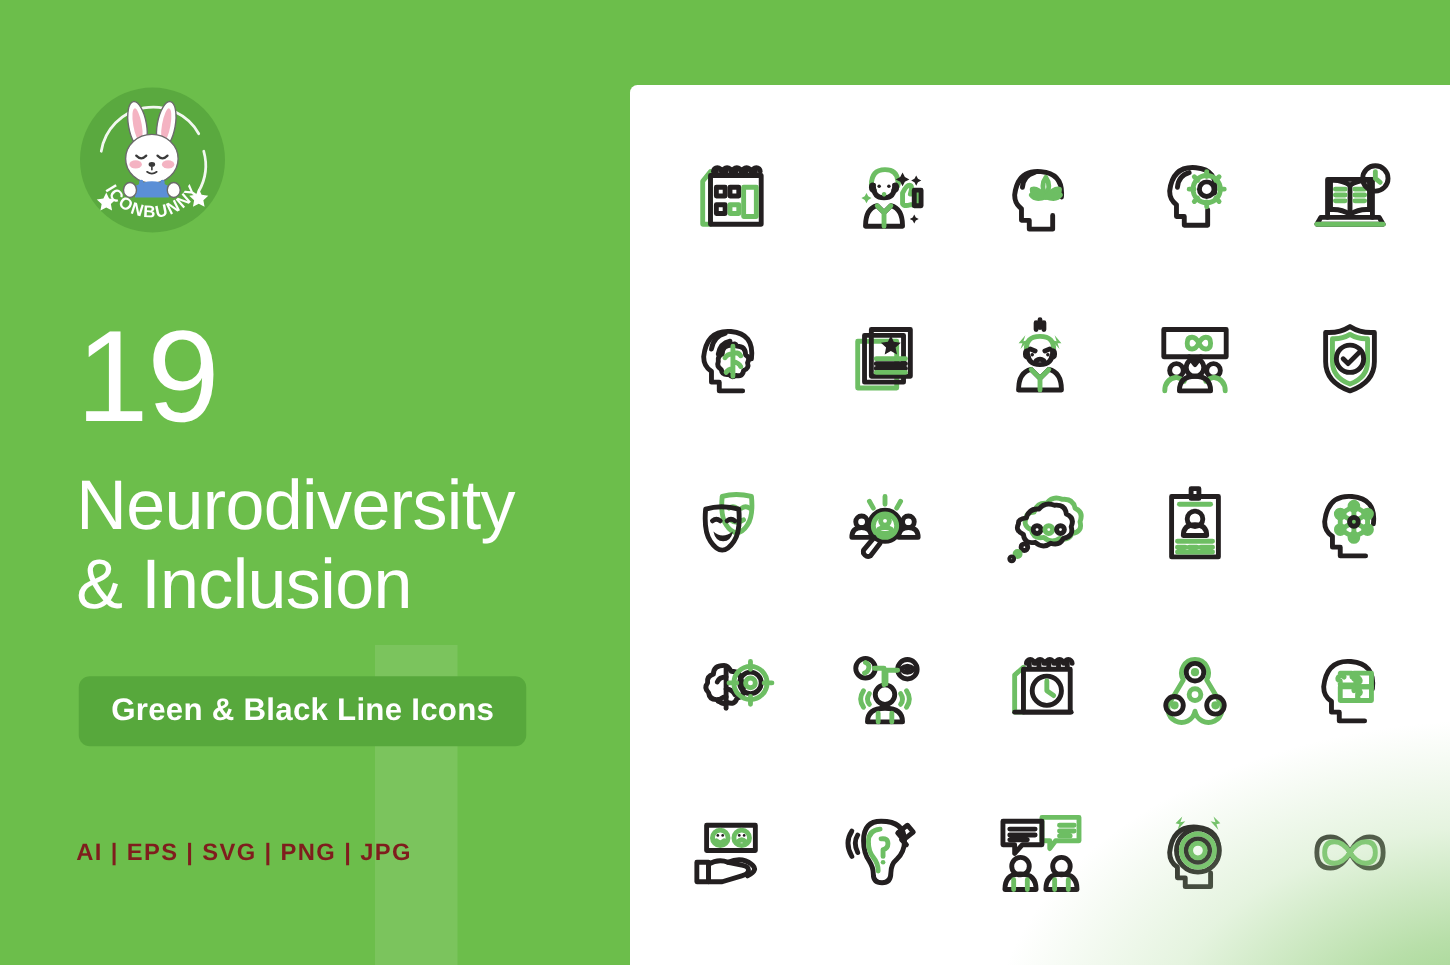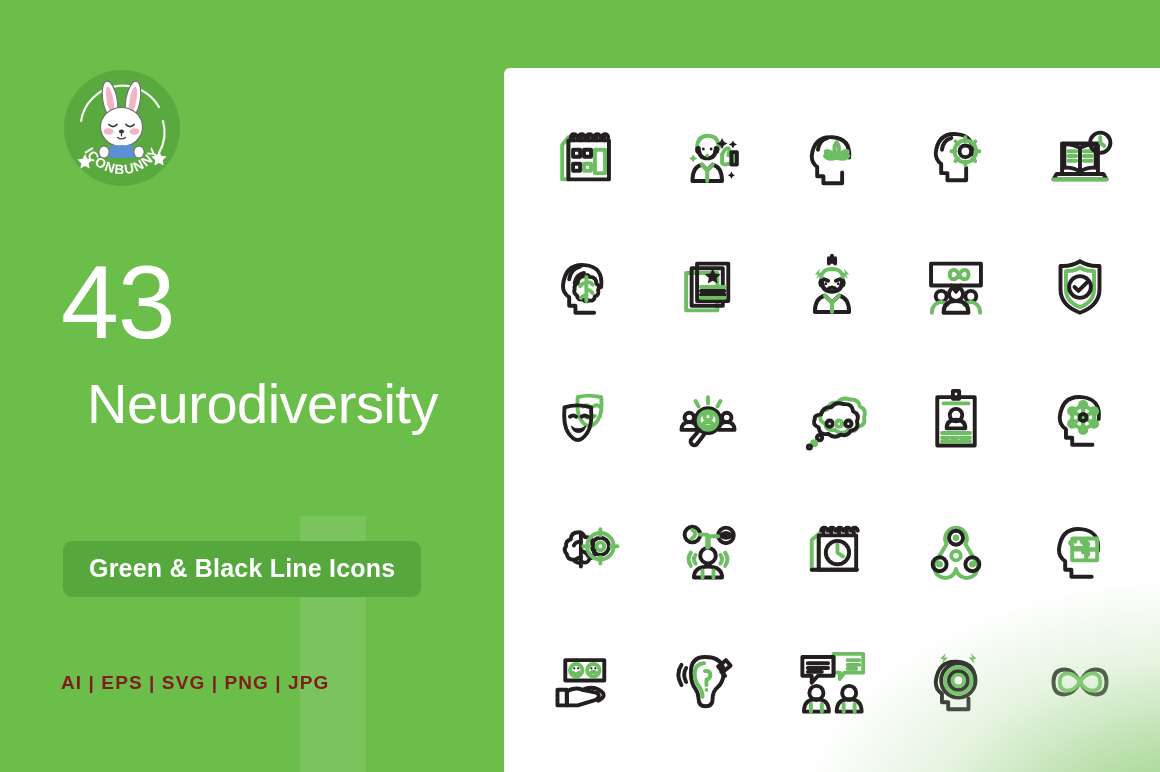--- a/index.html
+++ b/index.html
@@ -21,21 +21,20 @@
 
   .count{
     position:absolute;left:61px;top:253px;
     color:#ffffff;font-size:104px;line-height:98px;font-weight:400;
     letter-spacing:-1px;
   }
   .title{
     position:absolute;left:61px;top:372px;width:430px;
     color:#ffffff;font-size:56px;line-height:63px;font-weight:400;
     letter-spacing:-0.5px;
-    margin-left:26px;
   }
   .badge{
     position:absolute;left:63px;top:541px;
     background:#57a83c;border-radius:9px;
     padding:13px 26px 15px 26px;
     color:#ffffff;font-size:25px;line-height:28px;font-weight:700;
     letter-spacing:.2px;
     white-space:nowrap;
   }
   .formats{
@@ -108,24 +107,25 @@
 
         <defs>
           <path id="arcpath" d="M16 62 A43 43 0 0 0 102 62"></path>
         </defs>
         <text font-family="Liberation Sans, sans-serif" font-size="13.5" font-weight="700" fill="#ffffff" letter-spacing="1.2">
           <textPath href="#arcpath" startOffset="50%" text-anchor="middle">ICONBUNNY</textPath>
         </text>
       </svg>
     </div>
 
-    <div class="count">43</div>
+    <div class="count">19</div>
 
     <div class="title">
       <div>Neurodiversity</div>
+      <div>&amp; Inclusion</div>
     </div>
 
     <div class="badge">Green &amp; Black Line Icons</div>
 
     <div class="formats">AI  |  EPS  |  SVG  |  PNG  |  JPG</div>
   </div>
 
   <div class="right">
     <div class="grid">
 

